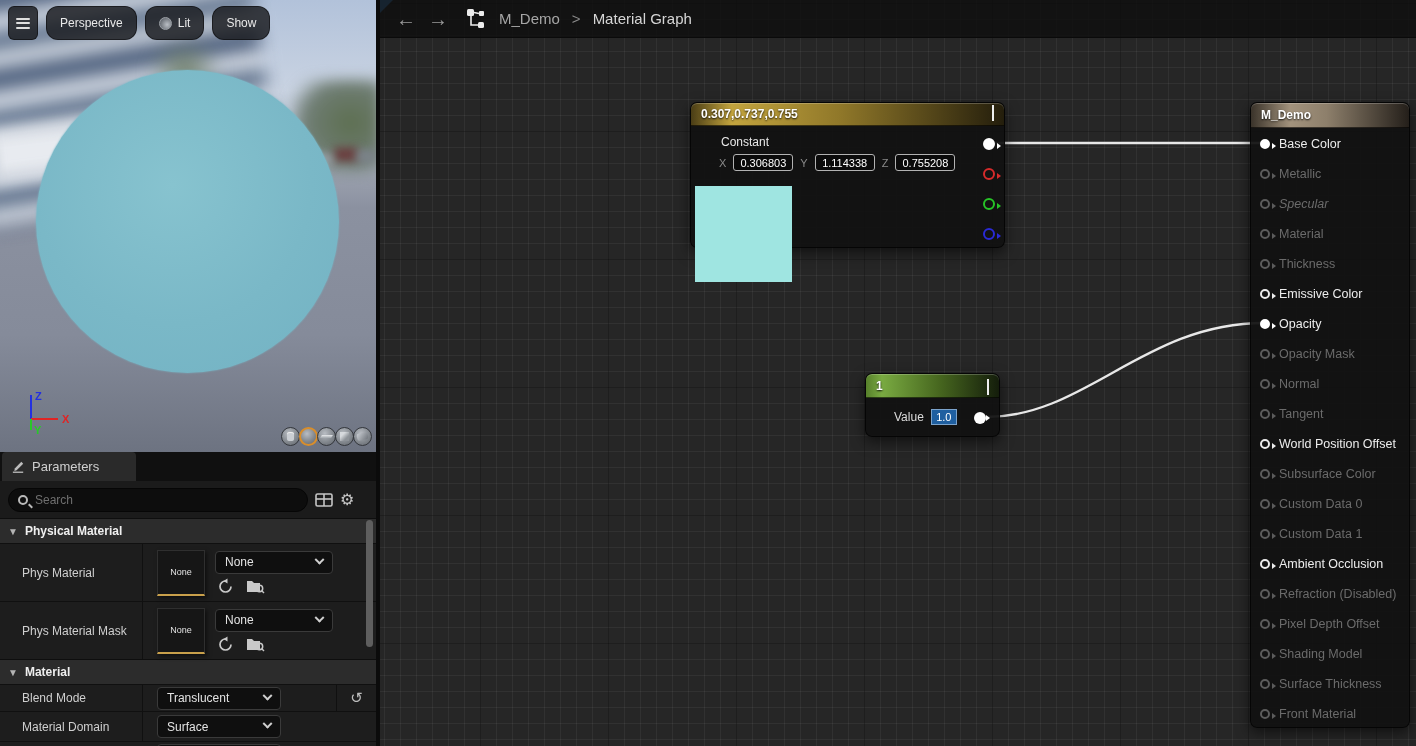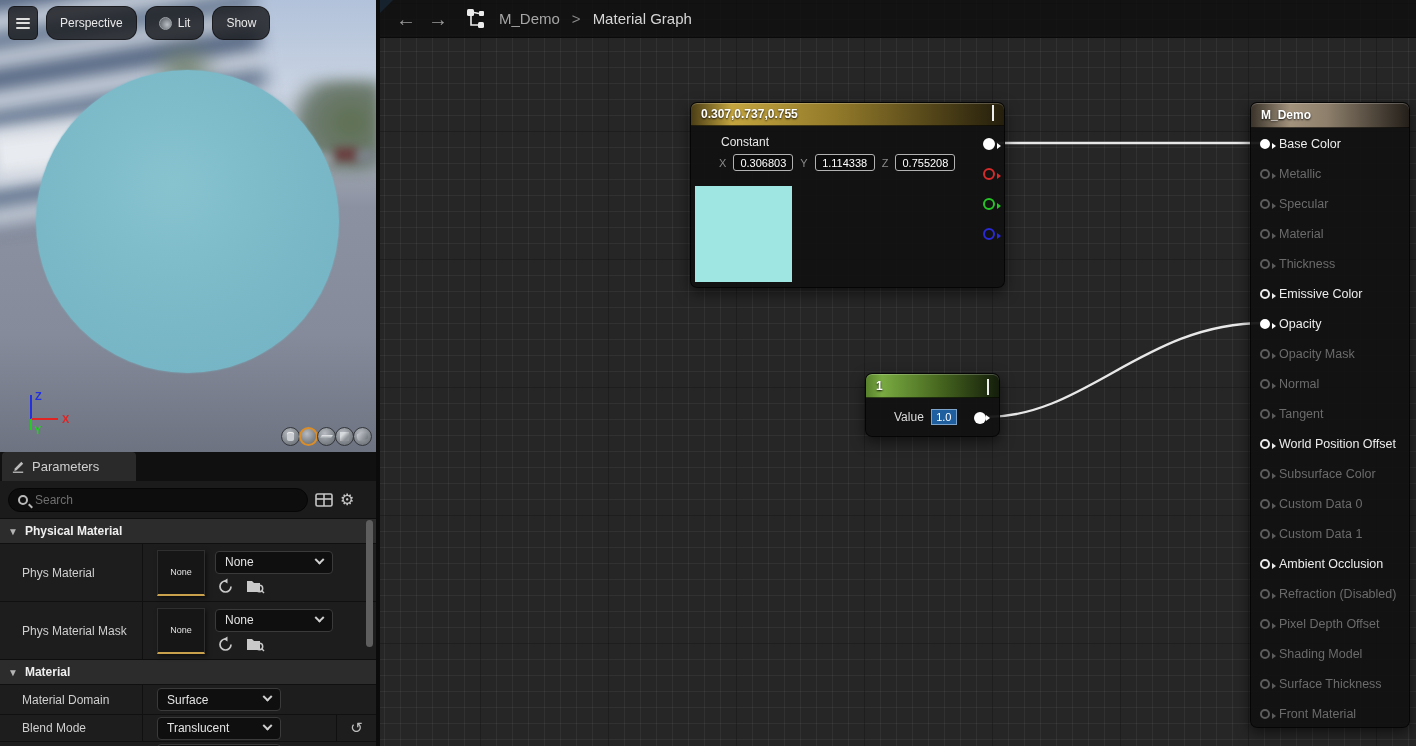--- a/index.html
+++ b/index.html
@@ -109,21 +109,21 @@
     font-size:12px; font-weight:bold; color:#fff; text-shadow:0 1px 2px rgba(0,0,0,.9); border-bottom:1px solid rgba(0,0,0,.6);
     box-shadow:inset 0 1px 0 rgba(255,255,255,.22); }
   .hdr-gold  { background:linear-gradient(90deg,#4a3d15 0%,#c3a43e 13%,#8f7729 48%,#241e0c 100%); }
   .hdr-green { background:linear-gradient(90deg,#57802b 0%,#79aa41 12%,#47671f 55%,#141d0b 100%); }
   .hdr-tan   { background:linear-gradient(90deg,#3a332a 0%,#a3937d 25%,#8d7f6b 48%,#241f1a 100%); height:25px; }
   .hdr-chev { margin-left:auto; }
   .chev-up   { width:7px; height:7px; border-left:2px solid #eee; border-top:2px solid #eee; transform:rotate(45deg) translate(2px,2px); }
   .chev-dn   { width:7px; height:7px; border-right:2px solid #eee; border-bottom:2px solid #eee; transform:rotate(45deg) translate(-2px,-2px); }
 
   
-  .node-constant { left:310px; top:102px; width:315px; height:186px; }
+  .node-constant { left:310px; top:102px; width:315px; height:146px; }
   .const-type { position:absolute; left:30px; top:32px; font-size:12px; color:#e8e8e8; }
   .xyz-row { position:absolute; left:28px; top:51px; display:flex; align-items:center; gap:7px; }
   .axis-lbl { color:#8a8a8a; font-size:11px; }
   .num-field { width:60px; height:17px; background:#0b0b0b; border:1px solid #b2b2b2; border-radius:3px;
     color:#fff; font-size:11px; display:flex; align-items:center; justify-content:center; }
   .swatch { position:absolute; left:4px; top:83px; width:97px; height:96px; }
   .outpin { position:absolute; left:292px; width:12px; height:12px; border-radius:50%; }
   .outpin::after { content:''; position:absolute; left:12px; top:3px; border-left:4px solid; border-top:3px solid transparent !important; border-bottom:3px solid transparent !important; border-left-color:inherit; }
   .pin-white { background:#fff; border:2px solid #fff; color:#fff; border-left-color:#fff; }
   .pin-ring  { background:transparent; }
@@ -287,39 +287,39 @@
         </div>
       </div>
     </div>
   </div>
 
   <div class="sect-header">
     <span class="tri">▼</span>
     <span>Material</span>
   </div>
 
+  <div class="prow slim2">
+    <div class="plabel">Blend Mode</div>
+    <div class="pvalue">
+      <div class="dropdown dd-md">
+        <span>Translucent</span>
+        <span class="chev"></span>
+      </div>
+      <div class="reset-slot">
+        <span class="reset-glyph">↺</span>
+      </div>
+    </div>
+  </div>
+
   <div class="prow slim">
     <div class="plabel">Material Domain</div>
     <div class="pvalue">
       <div class="dropdown dd-md">
         <span>Surface</span>
         <span class="chev"></span>
-      </div>
-    </div>
-  </div>
-
-  <div class="prow slim2">
-    <div class="plabel">Blend Mode</div>
-    <div class="pvalue">
-      <div class="dropdown dd-md">
-        <span>Translucent</span>
-        <span class="chev"></span>
-      </div>
-      <div class="reset-slot">
-        <span class="reset-glyph">↺</span>
       </div>
     </div>
   </div>
 
   <div class="partial-row">
     <div class="partial-dd"></div>
   </div>
 
   <div class="scroll-thumb"></div>
 </div>
@@ -387,21 +387,21 @@
     </div>
     <div>
         <div class="pin-row pin--connected" style="top: 26px;">
     <span class="pin-dot"></span>
     <span class="pin-label">Base Color</span>
   </div>
         <div class="pin-row pin--disabled" style="top: 56px;">
     <span class="pin-dot"></span>
     <span class="pin-label">Metallic</span>
   </div>
-        <div class="pin-row pin--disabled" style="top: 86px;">
+        <div class="pin-row pin--disabled" style="top: 86px; font-style: italic;">
     <span class="pin-dot"></span>
     <span class="pin-label">Specular</span>
   </div>
         <div class="pin-row pin--disabled" style="top: 116px;">
     <span class="pin-dot"></span>
     <span class="pin-label">Material</span>
   </div>
         <div class="pin-row pin--disabled" style="top: 146px;">
     <span class="pin-dot"></span>
     <span class="pin-label">Thickness</span>

